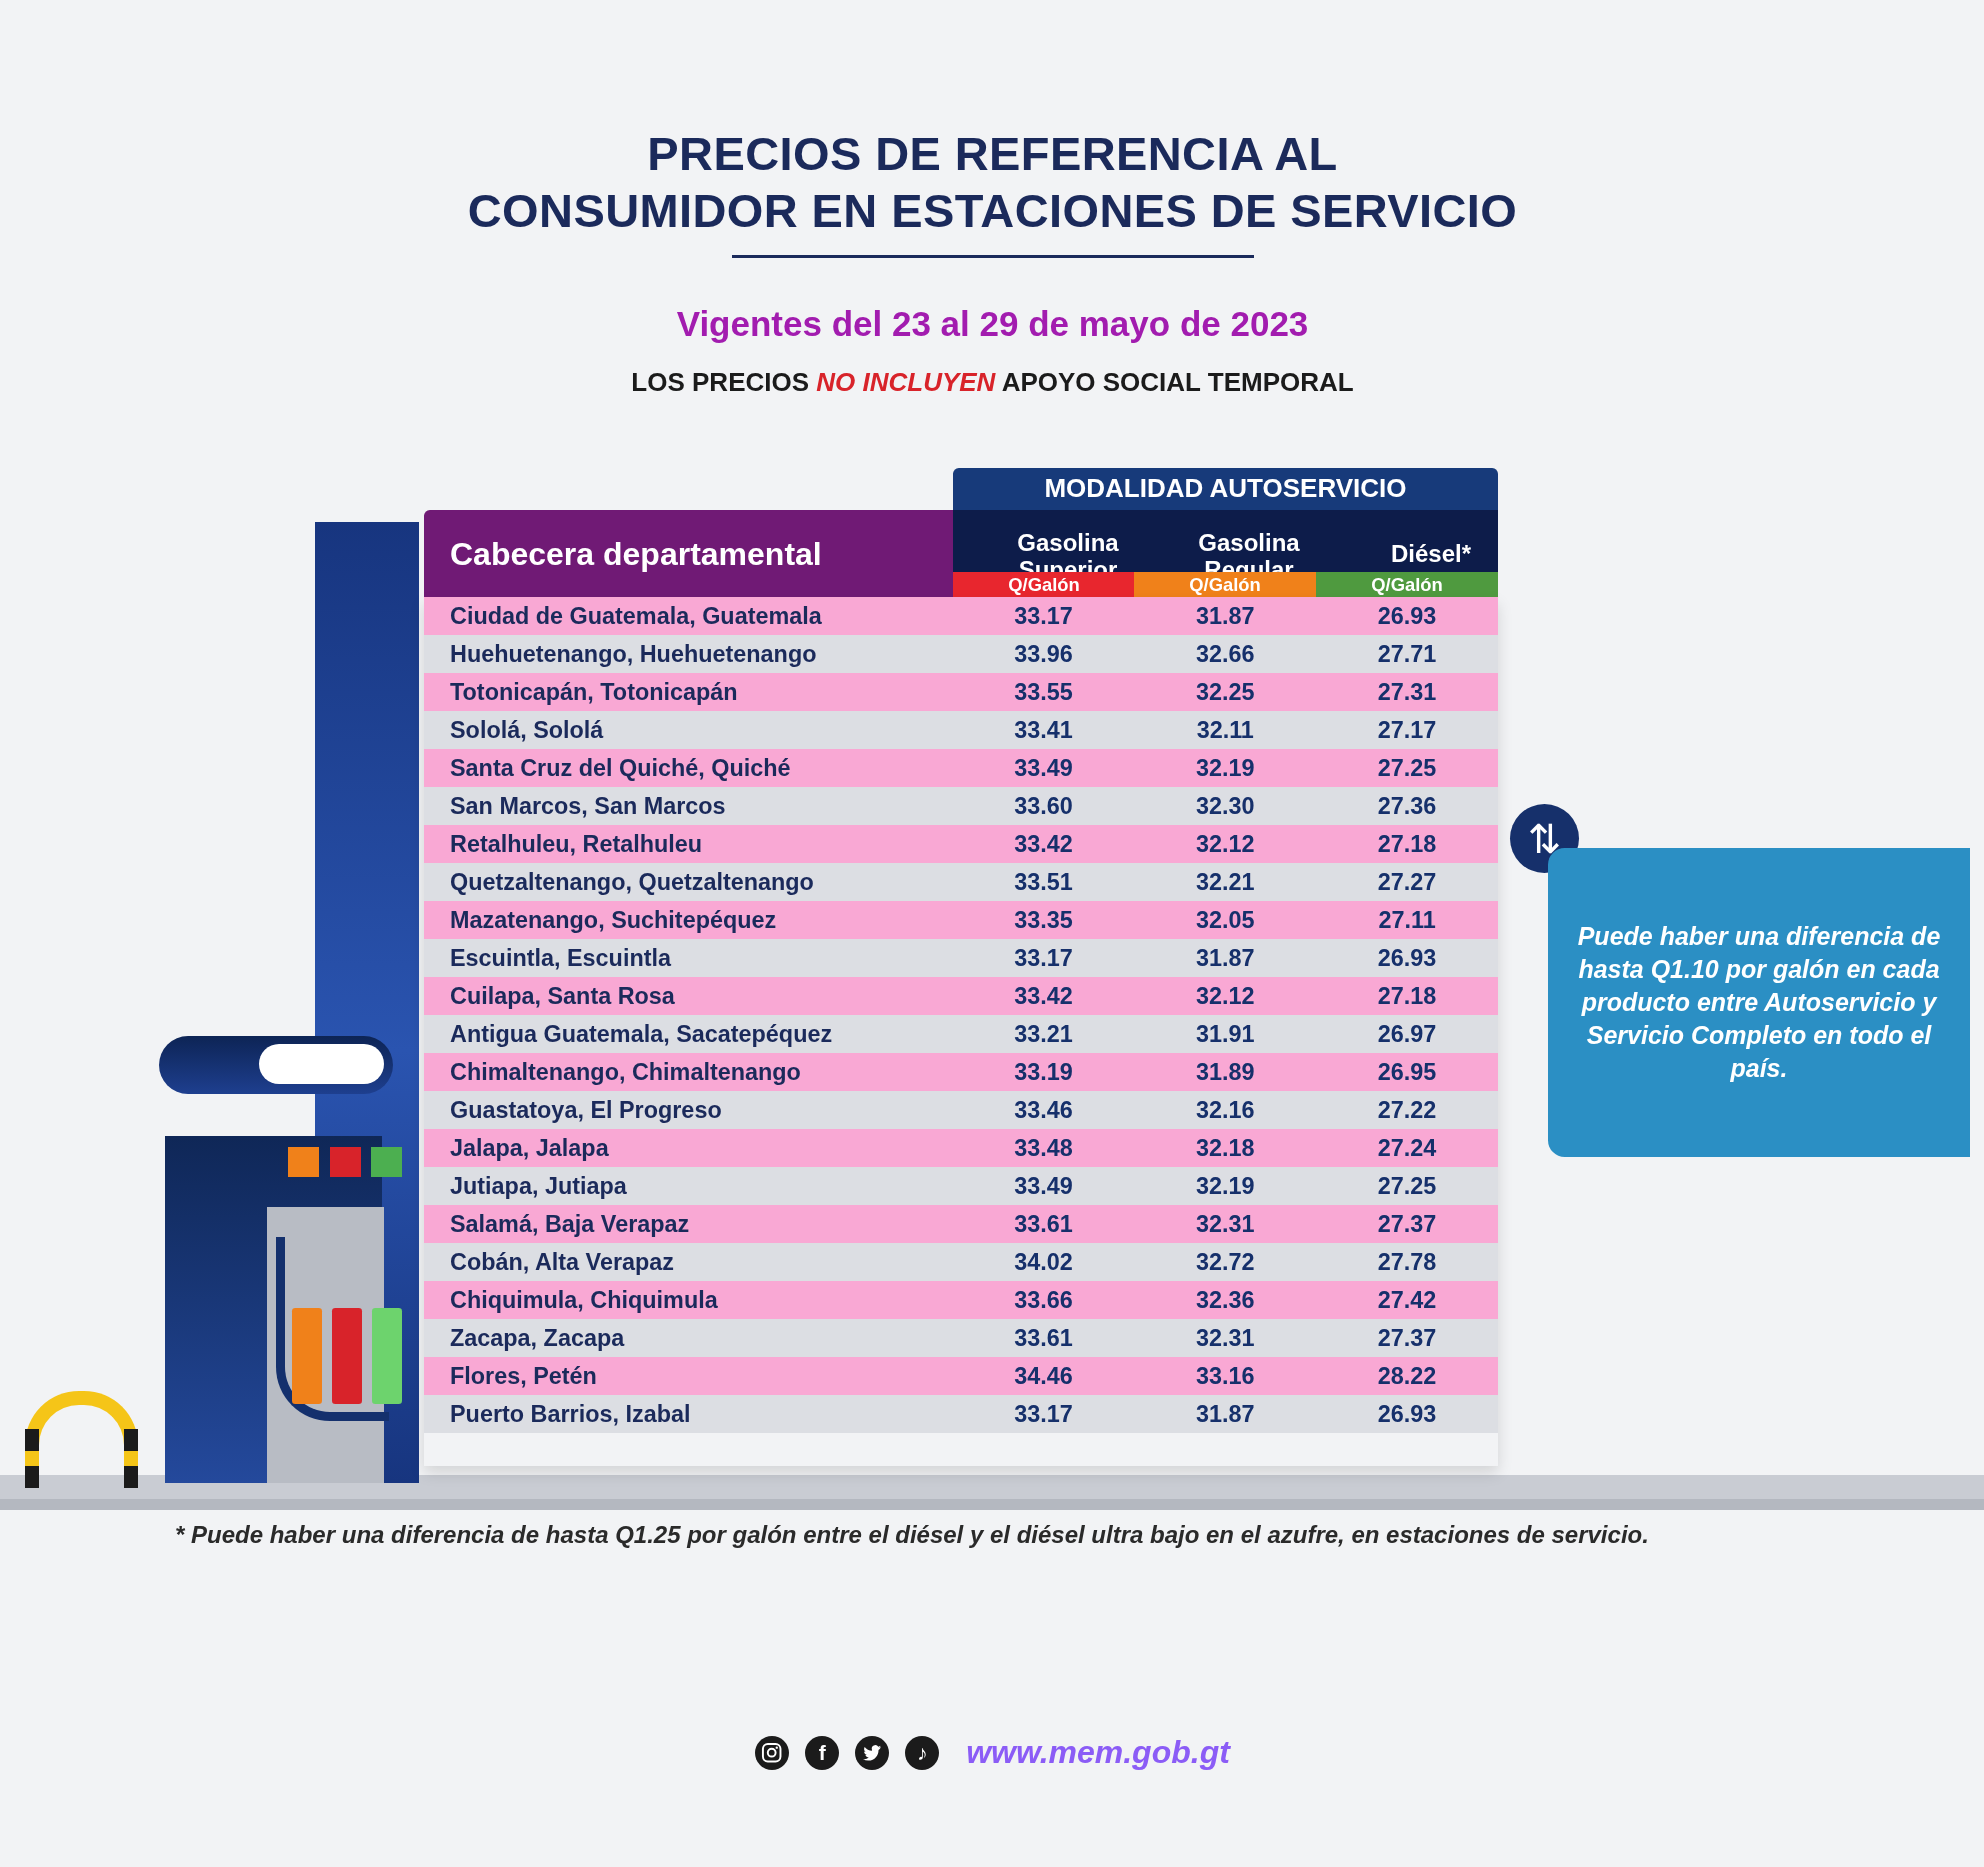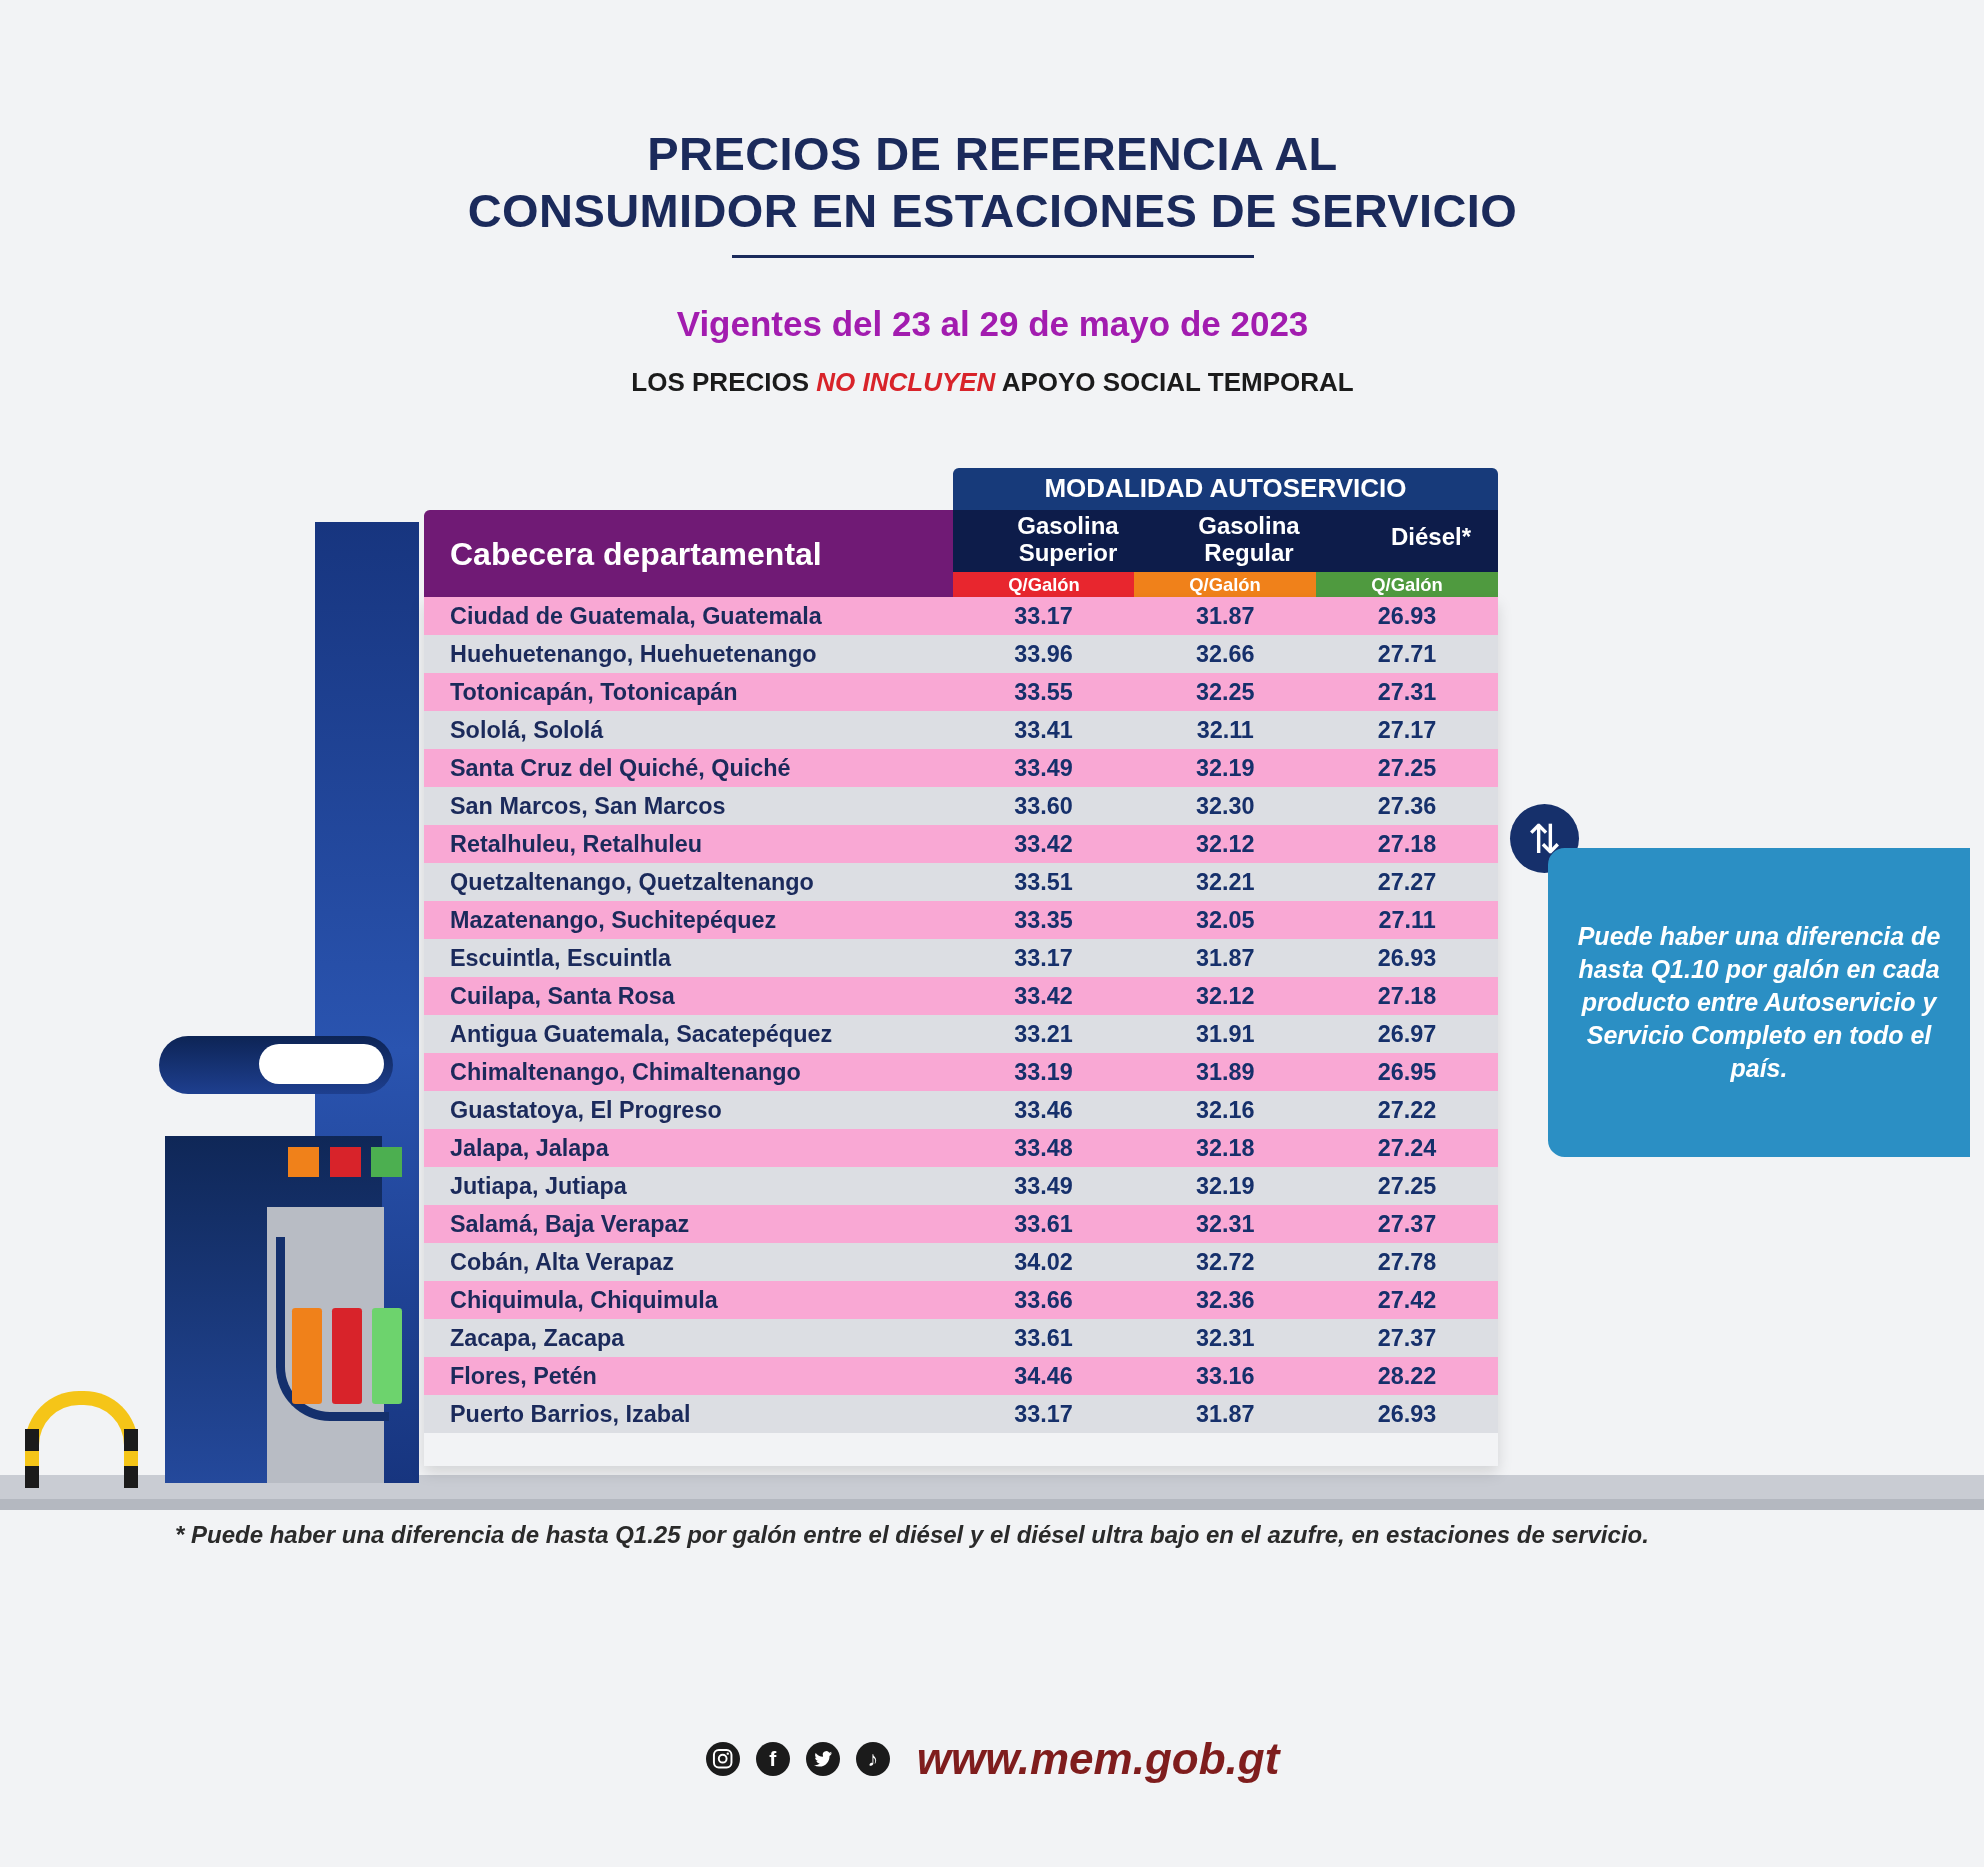--- a/index.html
+++ b/index.html
@@ -209,21 +209,21 @@
     width: 182px;
     height: 88px;
     color: #ffffff;
     text-align: center;
     background: #0d1c4a;
   }
   .th-col .cname {
     font-size: 24px;
     font-weight: bold;
     line-height: 1.12;
-    padding-top: 3px;
+    padding-top: 20px;
     margin-left: 48px;
   }
   .th-col .unit {
     position: absolute;
     bottom: 0;
     left: 0;
     width: 182px;
     height: 26px;
     font-size: 18.4px;
     font-weight: bold;
@@ -343,23 +343,23 @@
     color: #ffffff;
     display: flex;
     align-items: center;
     justify-content: center;
     font-size: 21px;
     font-weight: bold;
   }
   .social.circle { border-radius: 50%; }
   .site {
     margin-left: 11px;
-    font-size: 44px;
-    font-weight: bold;
-    color: #7f1d1d;
+    font-size: 32px;
+    font-weight: bold;
+    color: #8b5cf6;
     font-style: italic;
   }
 </style>
 </head>
 <body>
 
 <div class="ground"></div>
 <div class="ground-dark"></div>
 <div class="bg-pillar"></div>
 <div class="canopy"></div>

